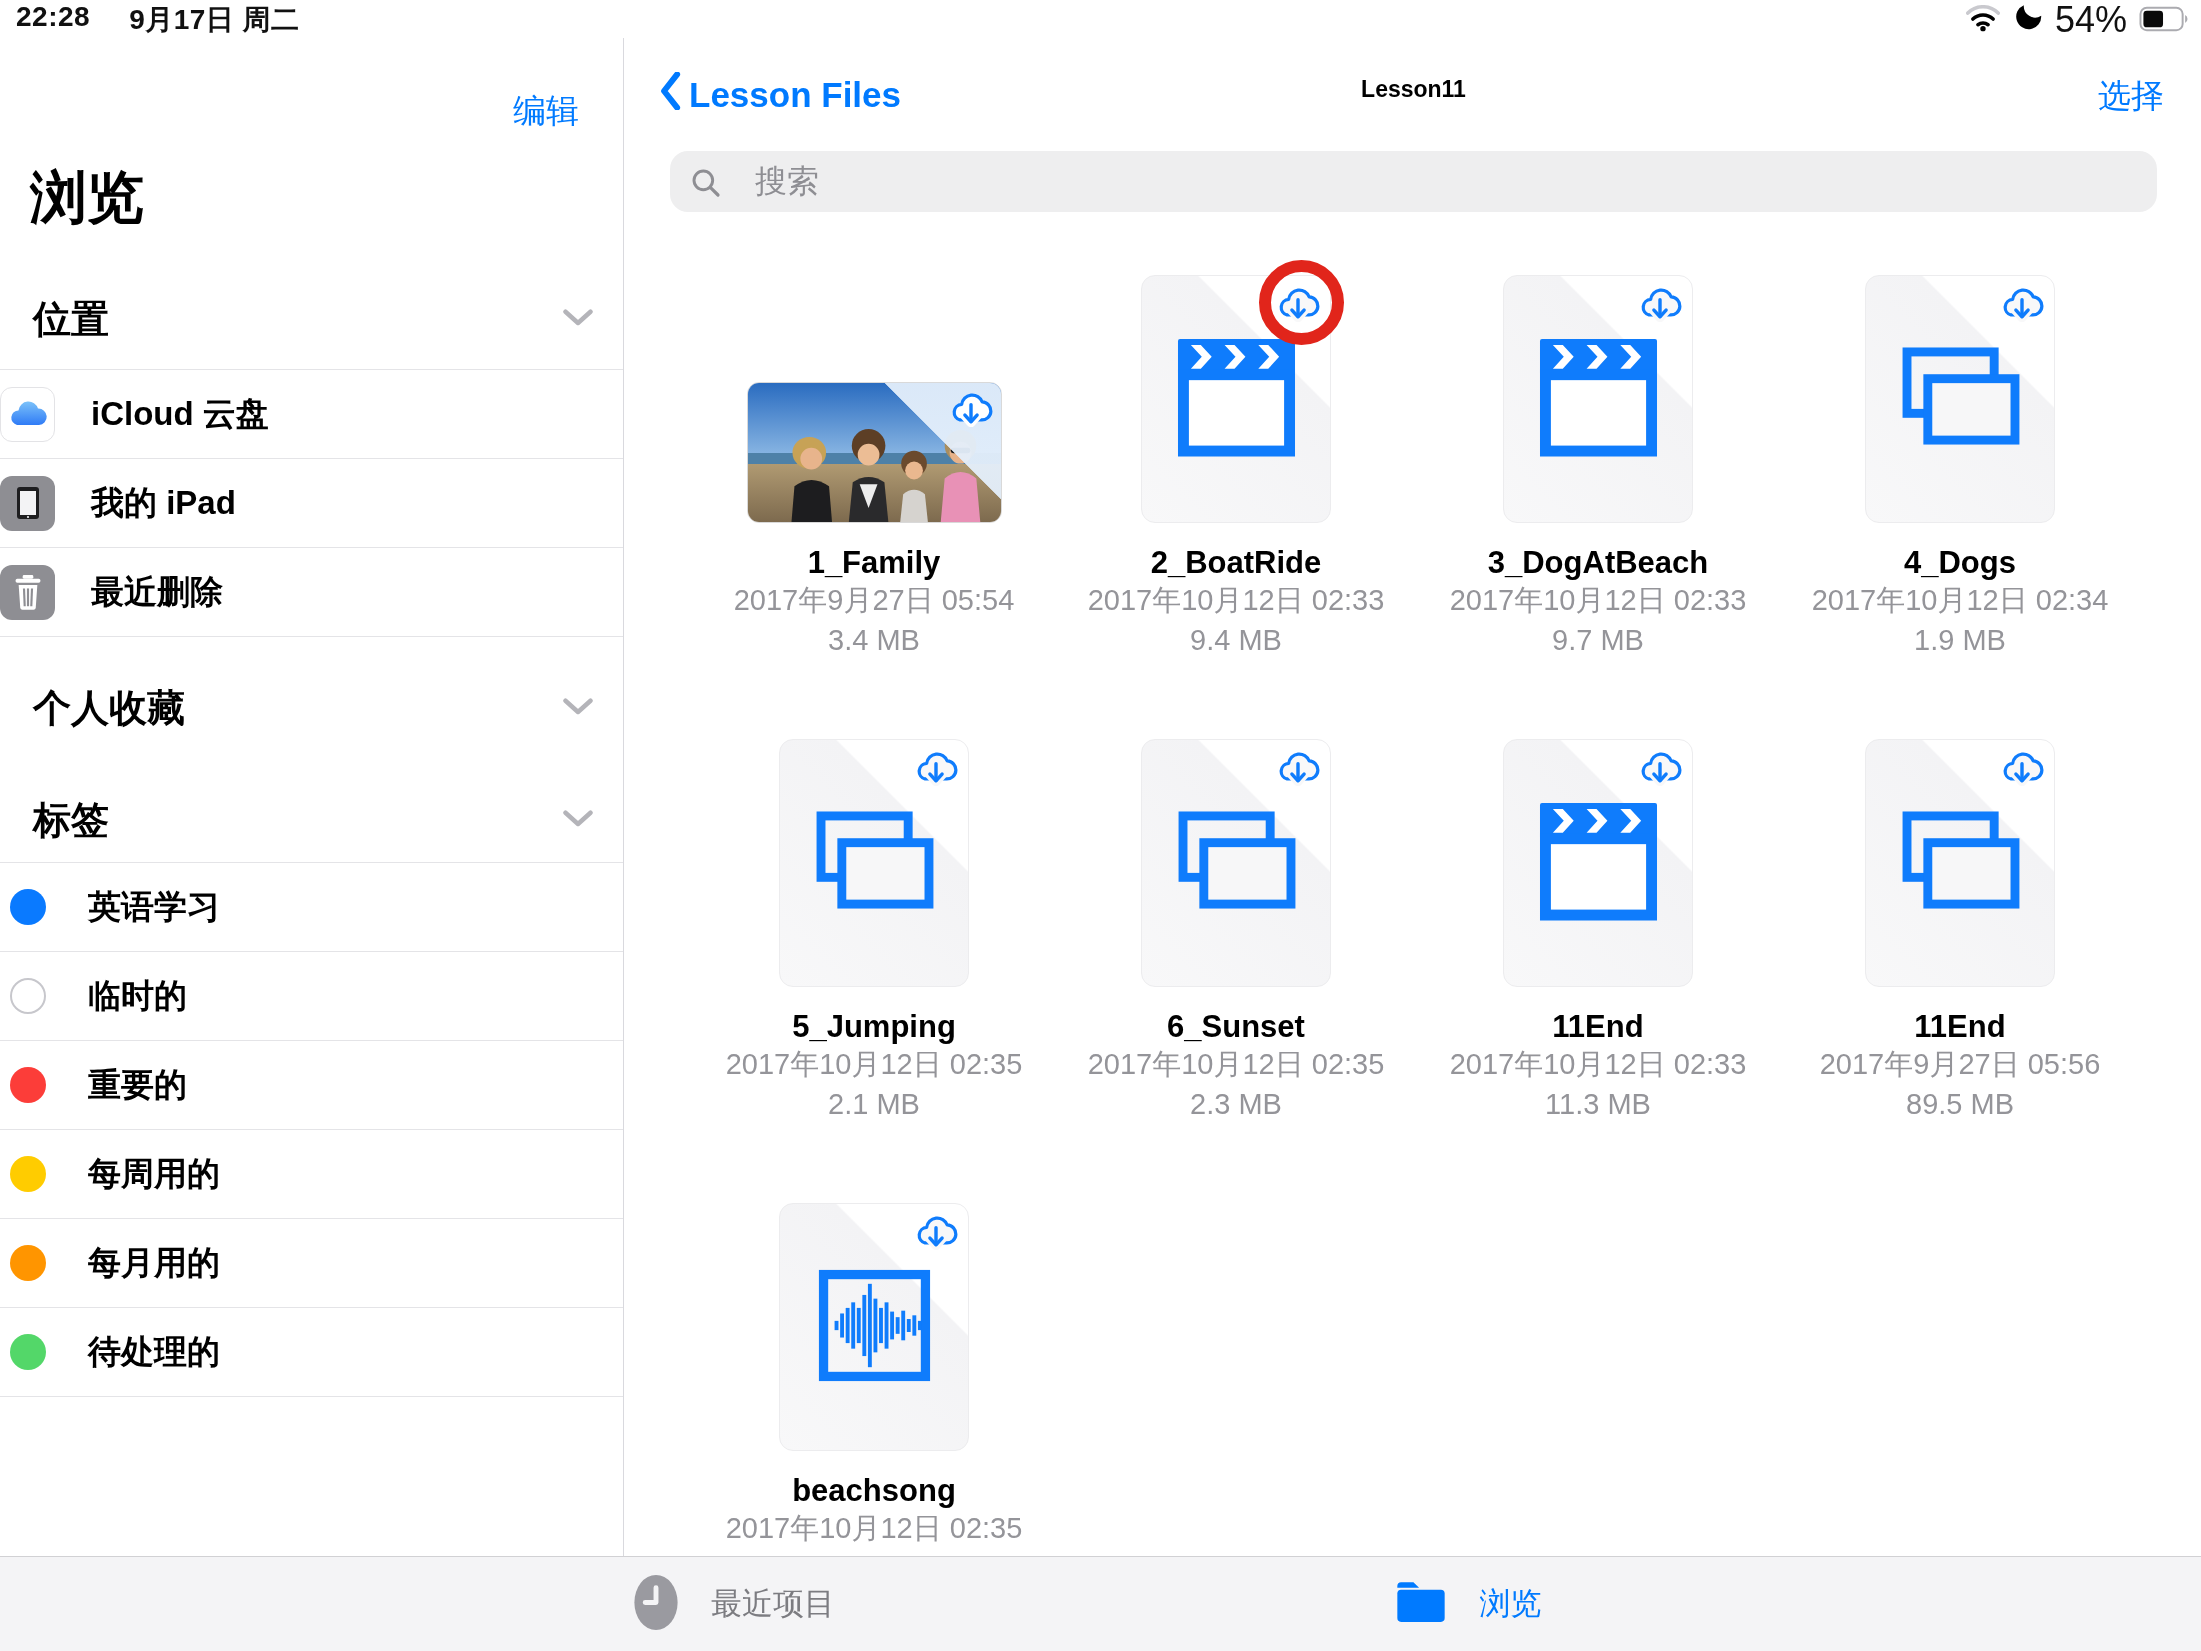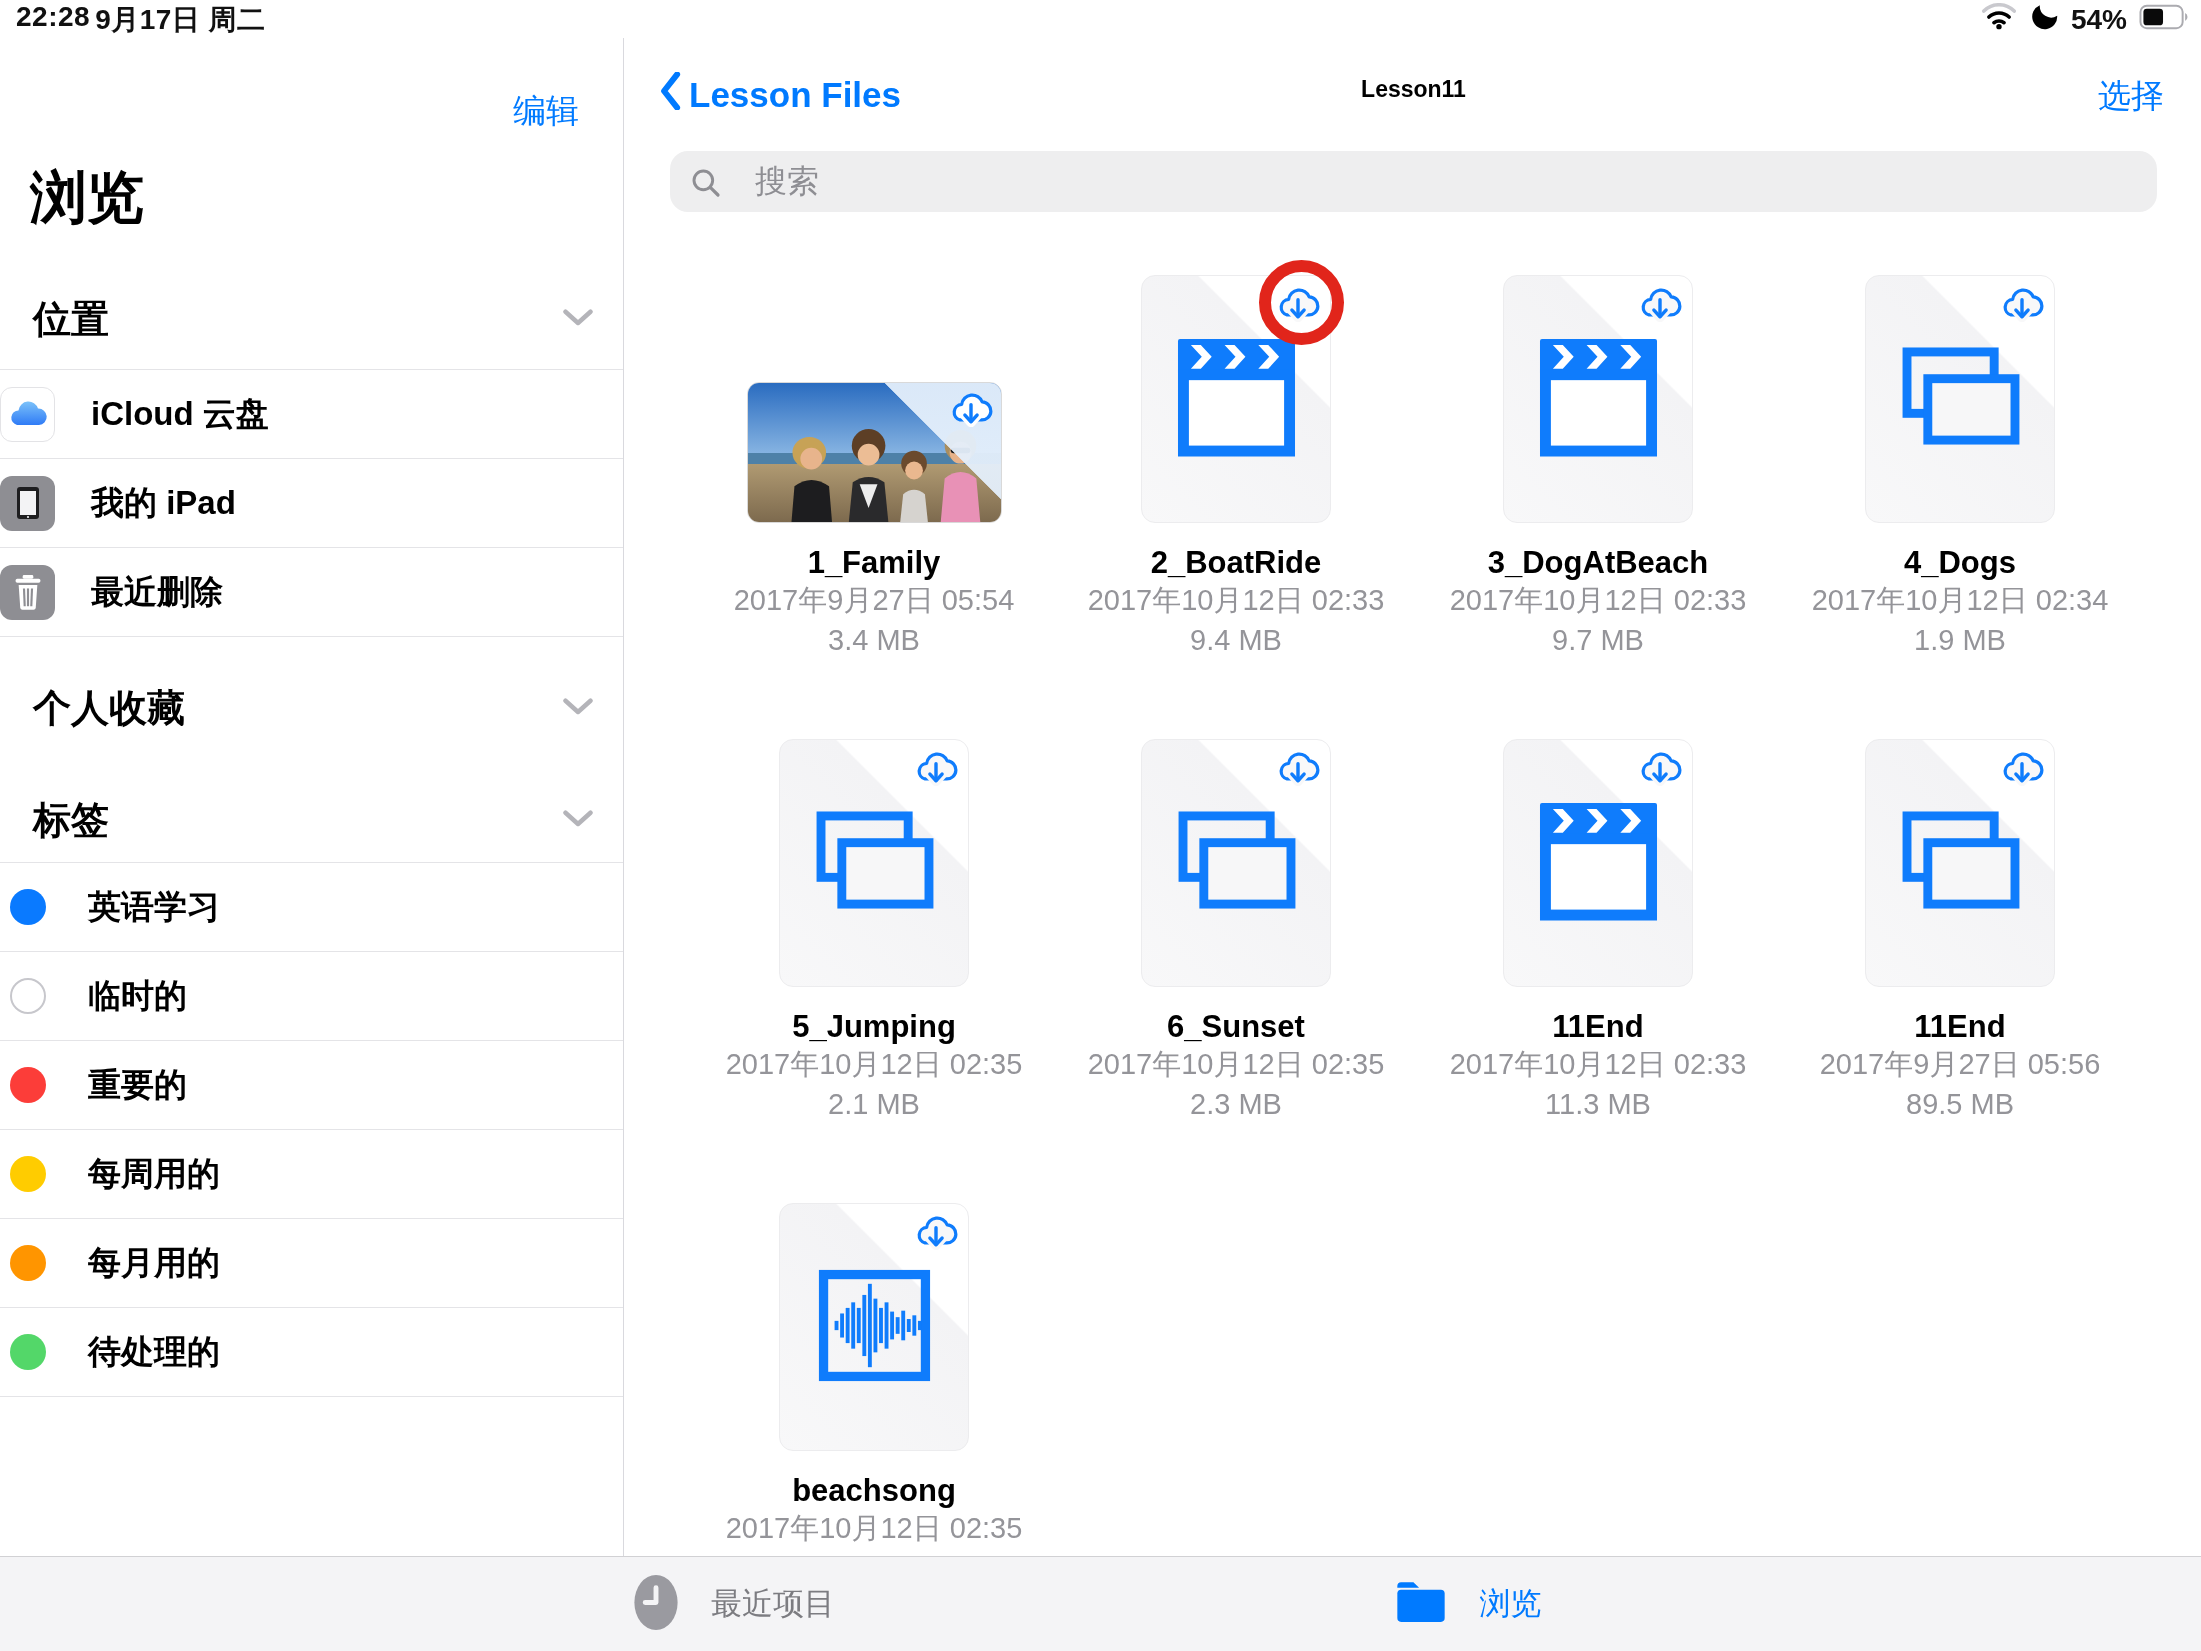--- a/index.html
+++ b/index.html
@@ -4,22 +4,22 @@
 <style>
   * { margin:0; padding:0; box-sizing:border-box; }
   html,body { background:#fff; }
   body {
     width:2202px; height:1651px; position:relative; overflow:hidden;
     font-family:"Liberation Sans","DejaVu Sans",sans-serif;
     -webkit-font-smoothing:antialiased; color:#111;
   }
   
   .status-bar { position:absolute; top:0; left:0; right:0; height:38px; display:flex; justify-content:space-between; align-items:center; padding:2px 12px 0 16px; }
-  .status-left { font-size:28px; font-weight:700; letter-spacing:0.5px; display:flex; gap:5px;text-align:right; }
-  .status-right { display:flex; align-items:center; gap:12px; font-size:28px; font-weight:700; }
+  .status-left { font-size:28px; font-weight:700; letter-spacing:0.5px; display:flex; gap:39px;text-align:right; }
+  .status-right { display:flex; align-items:center; gap:12px; font-size:36px; font-weight:400; }
   
   .sidebar { position:absolute; top:38px; left:0; width:624px; bottom:95px; background:#fff; border-right:1px solid #d9d9de; }
   .edit-row { padding:51px 44px 0 0; text-align:right; }
   .link { color:#007aff; font-size:33px; cursor:pointer; }
   .browse-title { margin:26px 0 0 30px; font-size:57px; font-weight:700; color:#000; }
   .section-header { display:flex; align-items:center; justify-content:space-between; margin:57px 30px 0 33px; }
   .section-header .hdr { font-size:38px; font-weight:700; color:#000; }
   .side-list { margin-top:24px; border-bottom:1px solid #e4e4e7; }
   .side-row { height:89px; display:flex; align-items:center; border-top:1px solid #e4e4e7; cursor:pointer; }
   .side-row .label { margin-left:36px; font-size:33px; font-weight:600; color:#000; }

